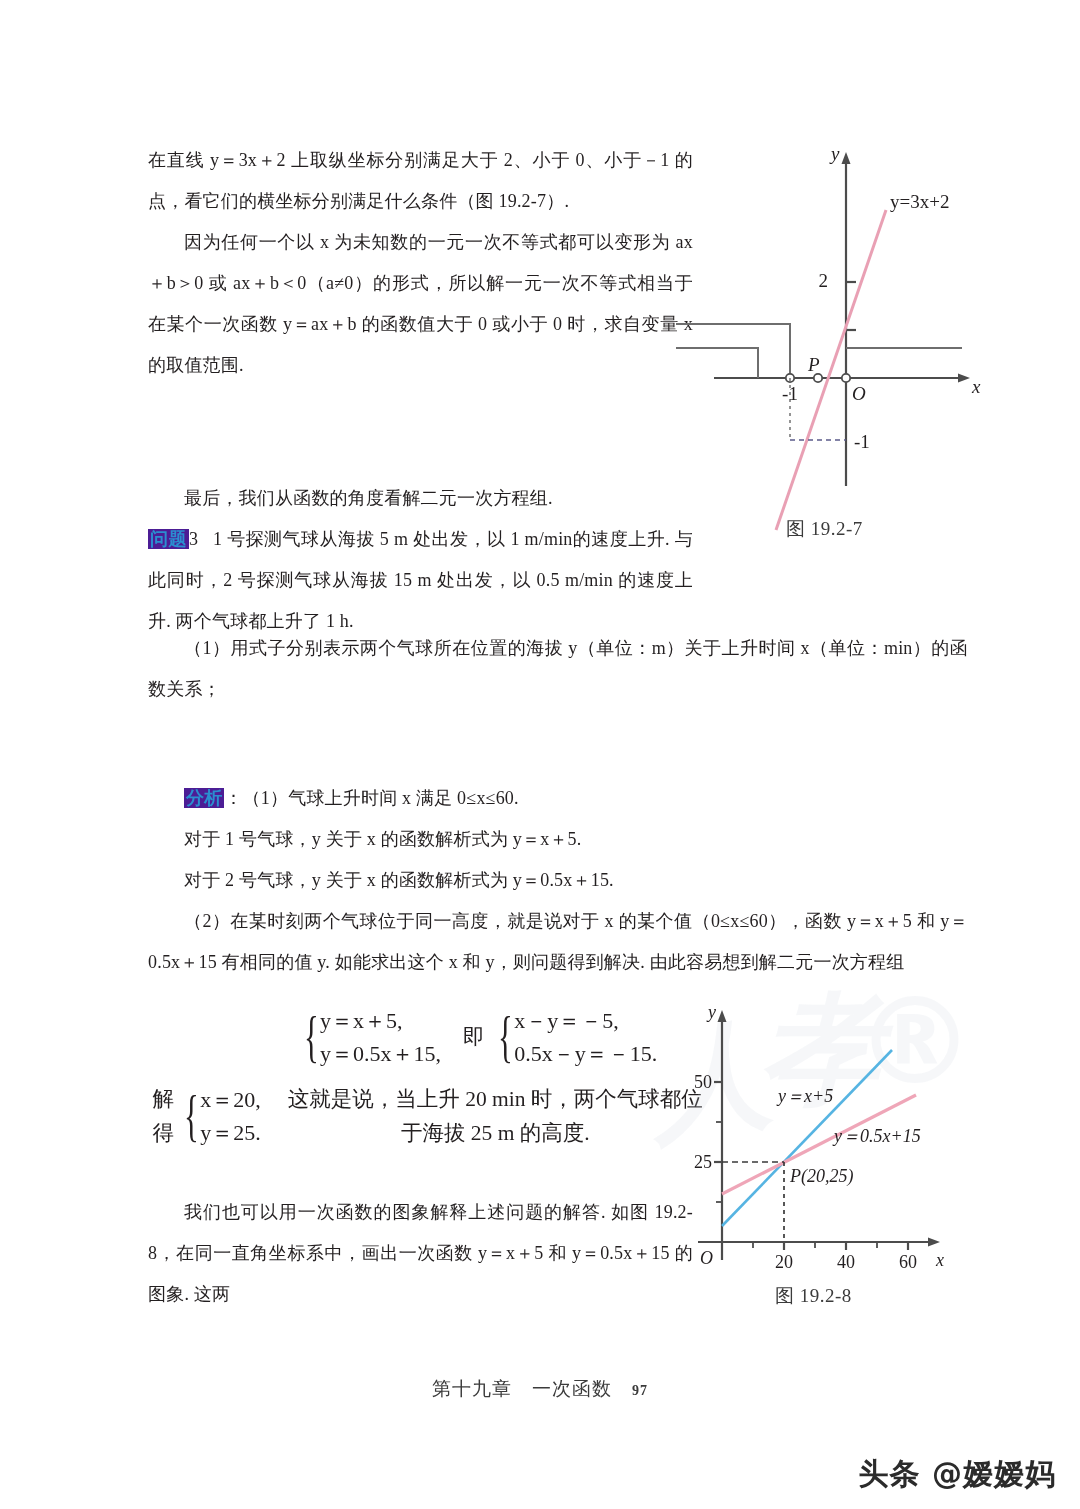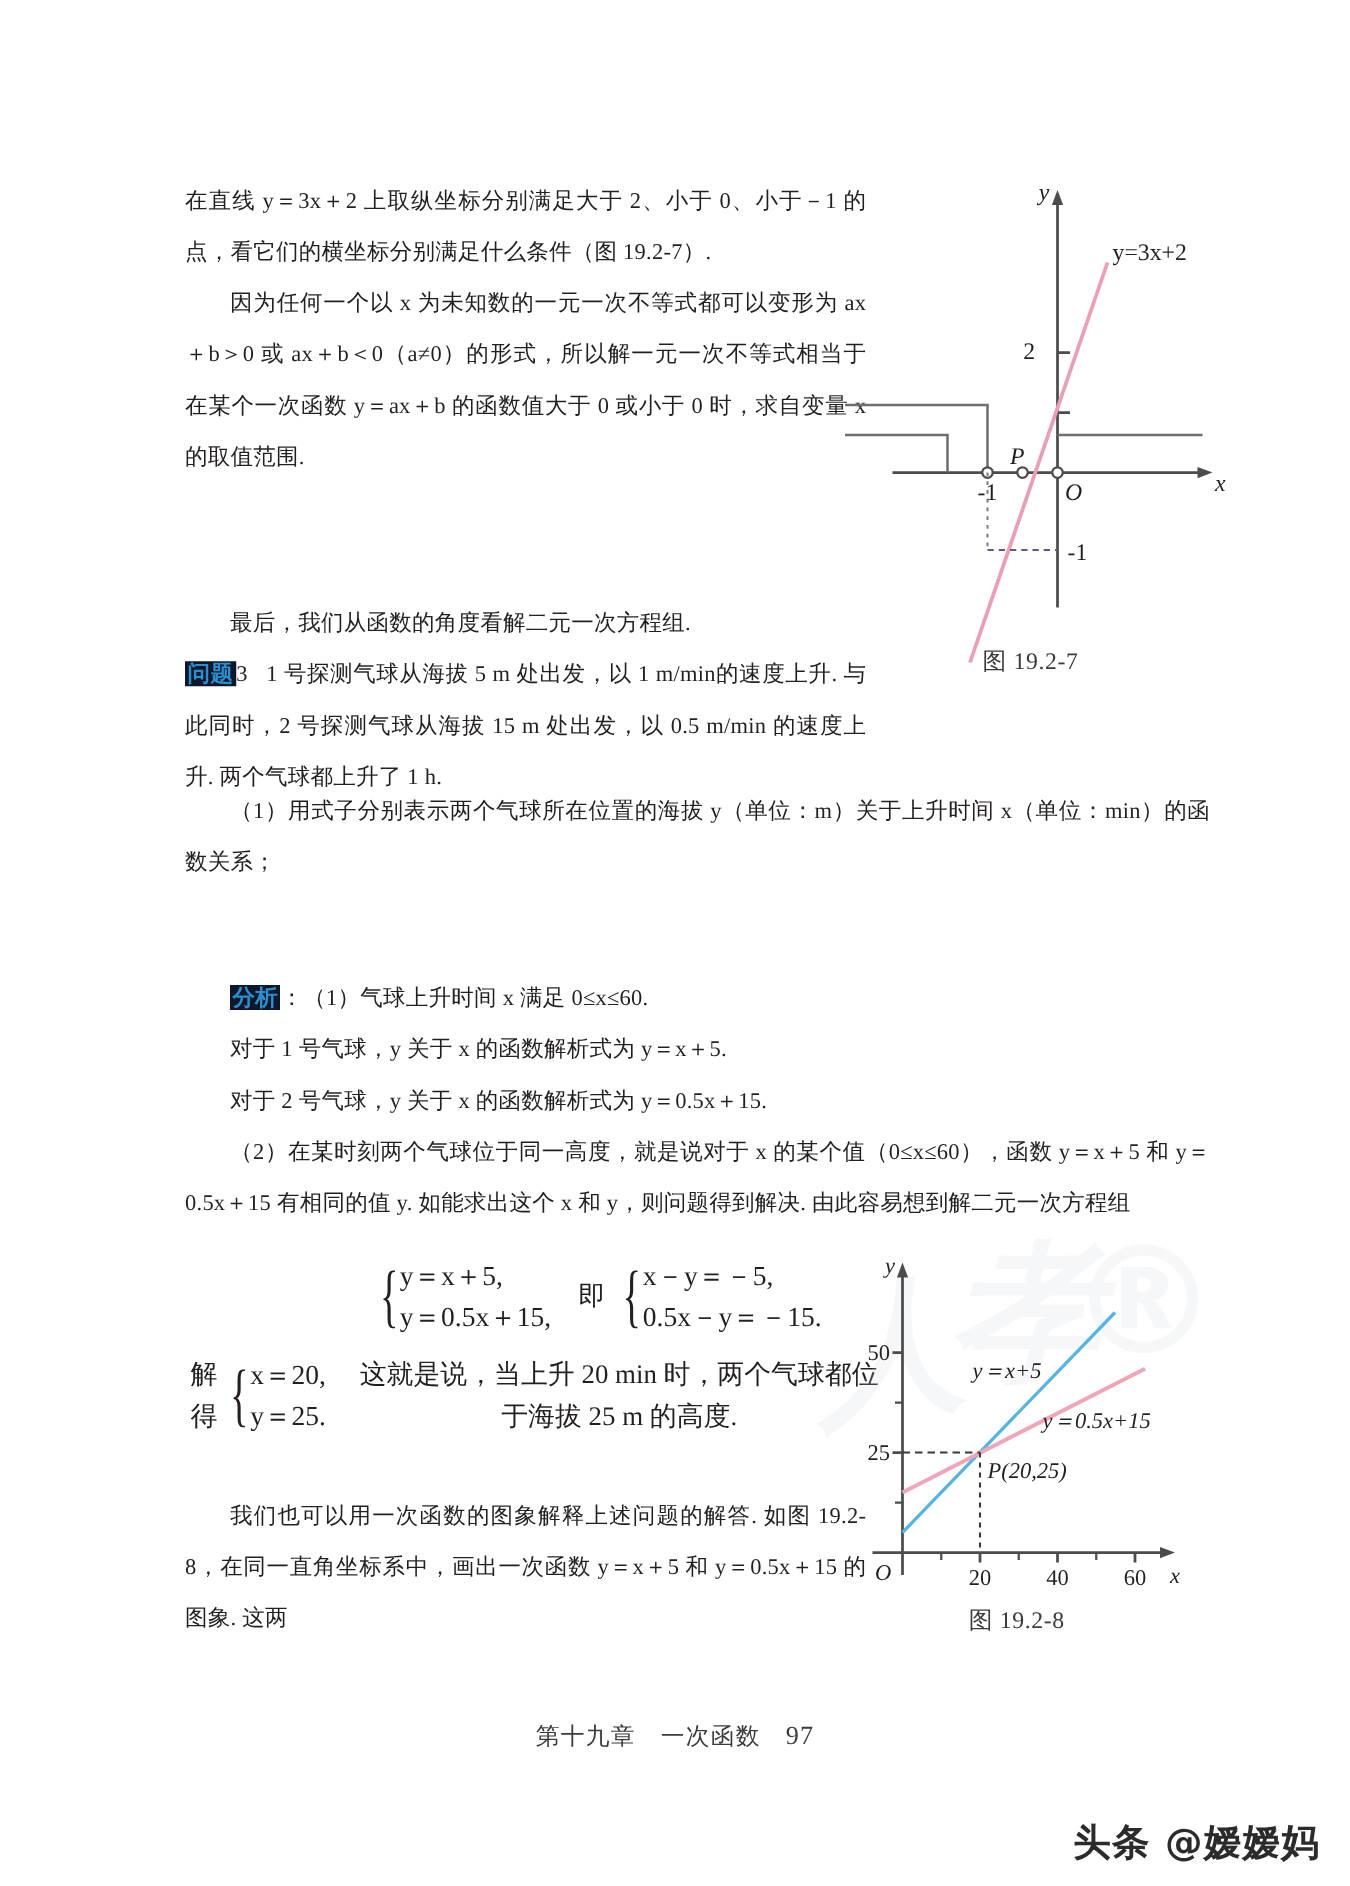--- a/index.html
+++ b/index.html
@@ -30,21 +30,21 @@
     line-height:41px;
     text-align:justify;
     text-justify:inter-ideograph;
     letter-spacing:.2px;
   }
   p.tx.ind{text-indent:2em;}
 
   
   .tag{
     color:#2a8fd0;
-    background:#0f172a;
+    background:#4c1d95;
     padding:0 2px;
     font-weight:600;
     font-style:normal;
   }
   .tagplain{color:#231f20;font-weight:400;}
 
   
   #fig1{
     position:absolute;
     left:676px; top:146px;
@@ -92,21 +92,21 @@
 
   
   #footer{
     position:absolute;
     left:0;right:0;top:1376px;
     text-align:center;
     font-size:19px;
     color:#3b3b3b;
     letter-spacing:1px;
   }
-  #footer .pnum{margin-left:20px;font-weight:400;font-size:21px;}
+  #footer .pnum{margin-left:20px;font-weight:700;font-size:14px;}
 
   
   #wm{
     position:absolute;
     right:24px;bottom:14px;
     font-family:"DejaVu Sans","Liberation Sans",sans-serif;
     font-size:30px;
     font-weight:700;
     color:#2b2b2b;
     letter-spacing:1px;

